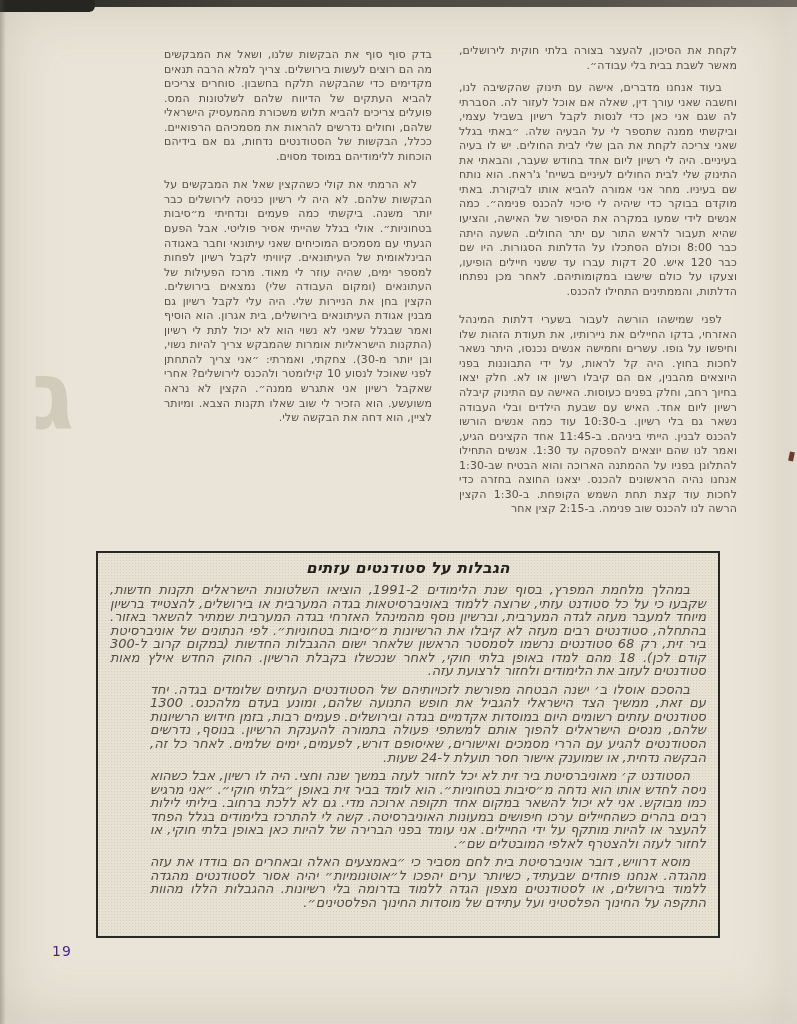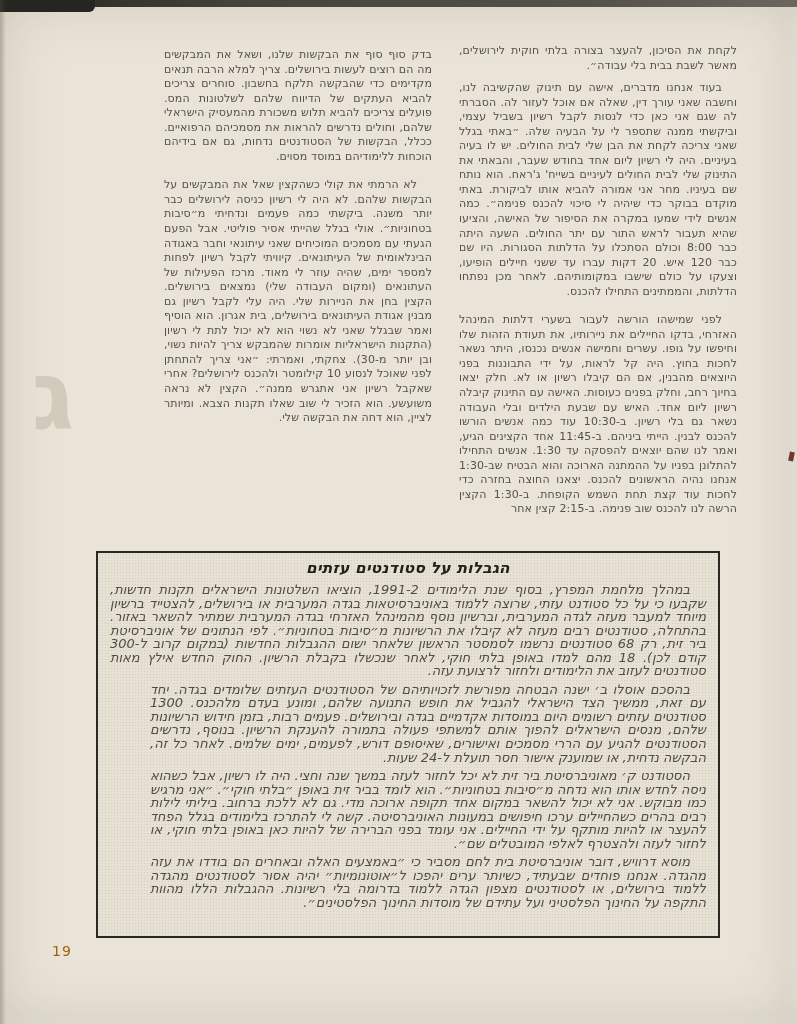--- a/index.html
+++ b/index.html
@@ -44,21 +44,21 @@
   .sidebar-box h2{
     margin:0 0 6px 0;text-align:center;
     font-size:15.5px;font-weight:bold;color:#23211c;letter-spacing:.2px;
   }
   .sidebar-box p{
     margin:0;text-align:justify;text-indent:16px;
     font-size:13px;line-height:13.55px;color:#504d46;
   }
   .sidebar-box p + p{margin-top:5px;margin-left:40px;}
 
-  .page-number{position:absolute;left:52px;top:943px;font-size:14px;color:#a16207;letter-spacing:1px;}
+  .page-number{position:absolute;left:52px;top:943px;font-size:14px;color:#4c1d95;letter-spacing:1px;}
 </style>
 </head>
 <body>
 
 <div class="page">
 
   <div class="scan-top-band"></div>
   <div class="scan-corner"></div>
   <div class="scan-edge-left"></div>
   <div class="scan-artifact"></div>

